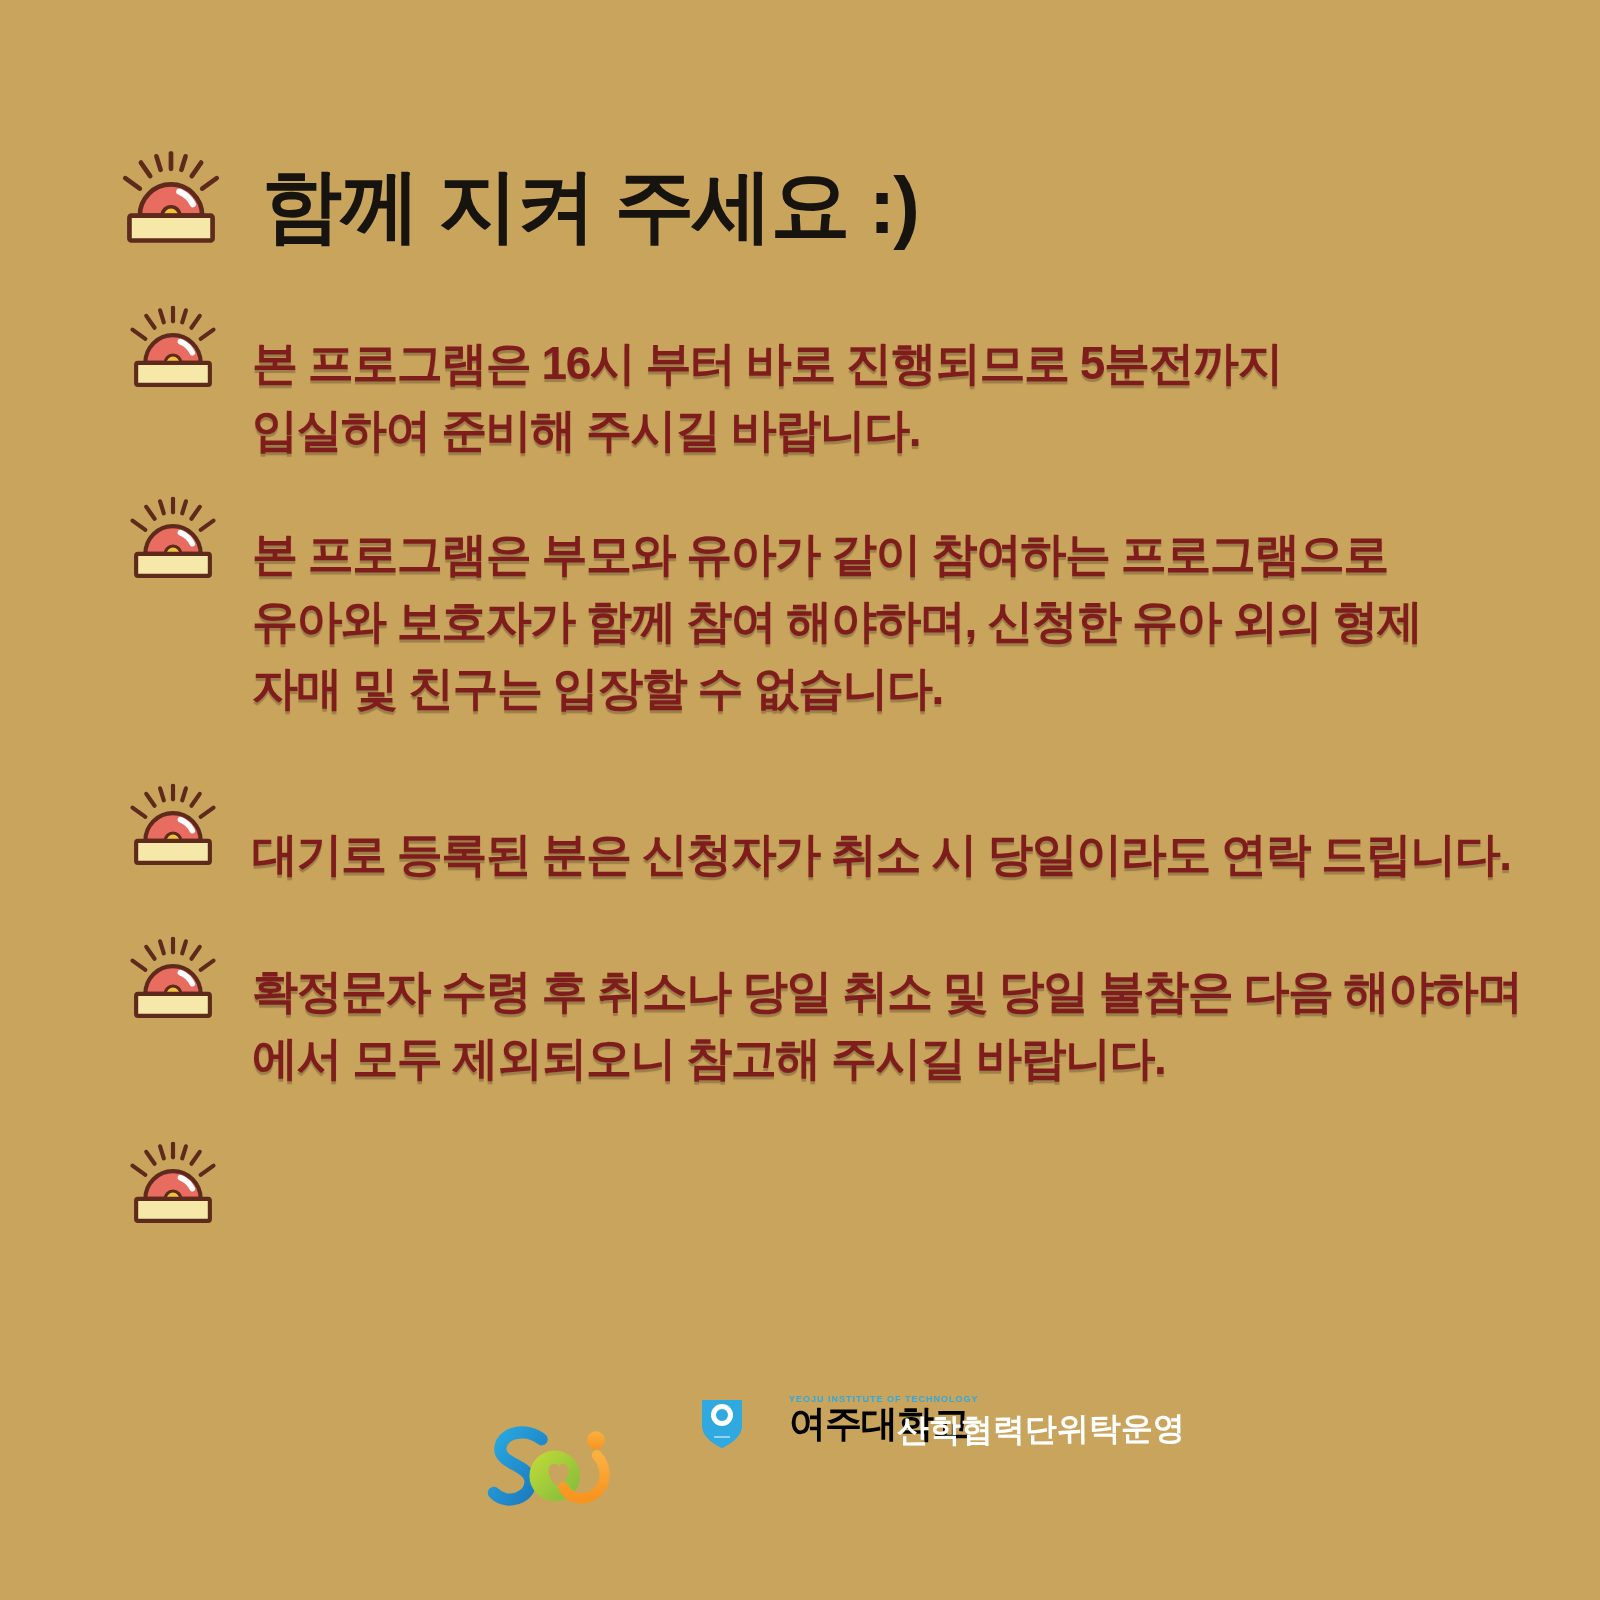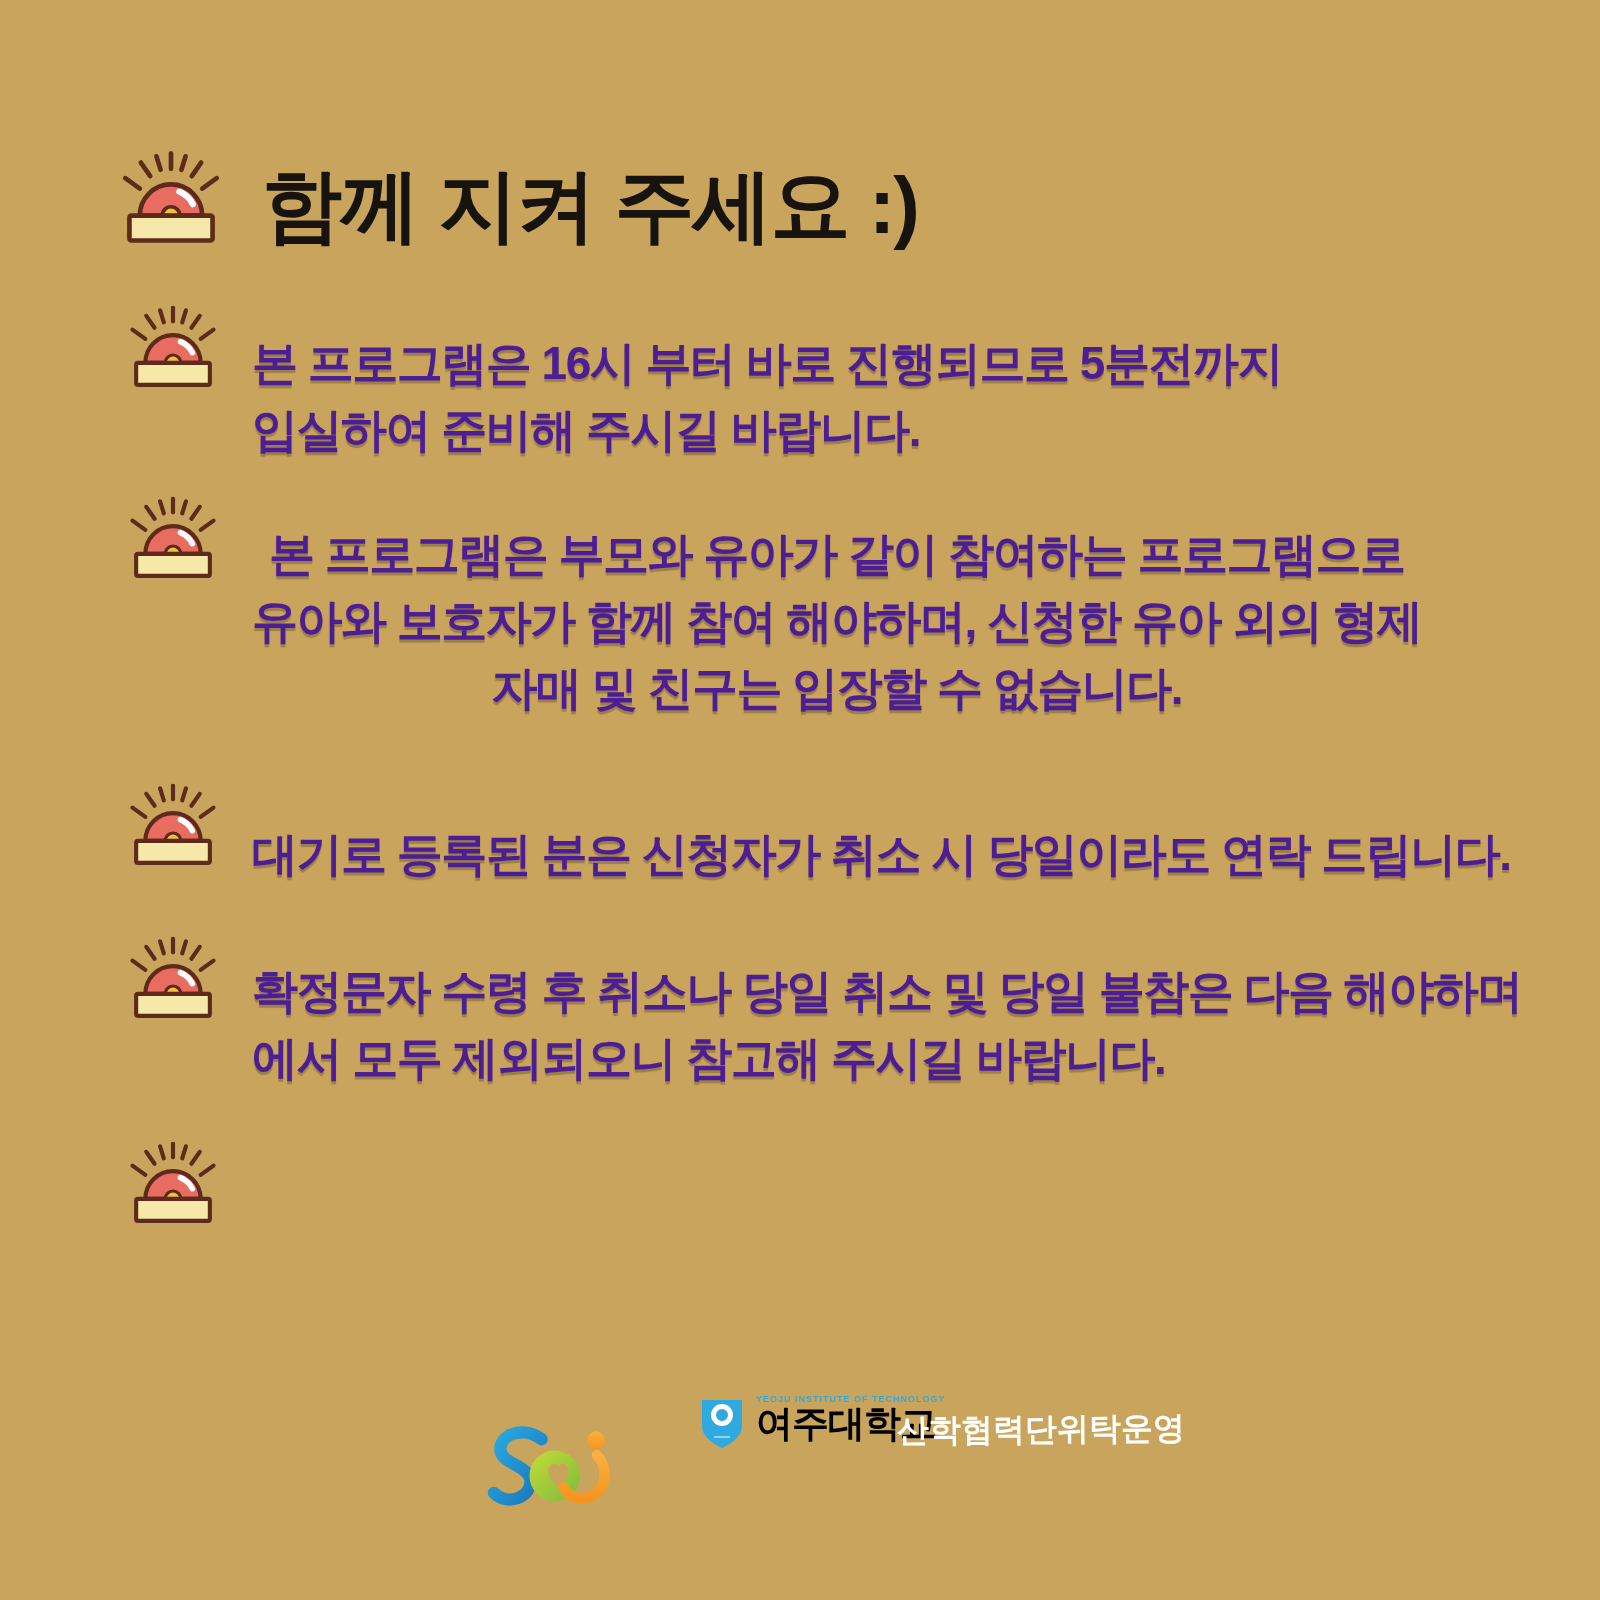--- a/index.html
+++ b/index.html
@@ -21,33 +21,33 @@
   .siren-b5 { left:126px; top:1141px; width:94px; height:88px; }
 
   .title-text {
     position:absolute; left:262px; top:158px;
     font-size:80px; line-height:96px; font-weight:800;
     color:#17130F; letter-spacing:-2px; white-space:nowrap;
   }
   .notice-text {
     position:absolute; left:252px;
     font-size:46px; line-height:67px; font-weight:800;
-    color:#4c1d95; letter-spacing:-1.5px; white-space:nowrap;
+    color:#7f1d1d; letter-spacing:-1.5px; white-space:nowrap;
     text-shadow:0 3px 1px rgba(70,58,34,0.35);
   }
   .nt-b1 { top:330px; }
-  .nt-b2 { top:521px;text-align:center; }
+  .nt-b2 { top:521px; }
   .nt-b3 { top:821px; }
   .nt-b4 { top:958px; }
   .nt-b5 { top:1168px; }
 
   
   .footer { position:absolute; left:0; top:0; width:1600px; height:1600px; pointer-events:none; }
   .uni-shield { position:absolute; left:697px; top:1398px; width:50px; height:52px; }
-  .uni-text-block { position:absolute; left:756px; top:1394px; }
+  .uni-text-block { position:absolute; left:789px; top:1394px; }
   .uni-small {
     display:block; font-size:9px; font-weight:700; color:#2FA9E0;
     letter-spacing:1px; white-space:nowrap;
   }
   .uni-name {
     display:block; font-size:37px; line-height:40px; font-weight:800;
     color:#000000; letter-spacing:-1px; white-space:nowrap;
   }
   .op-label {
     position:absolute; left:897px; top:1408px;

